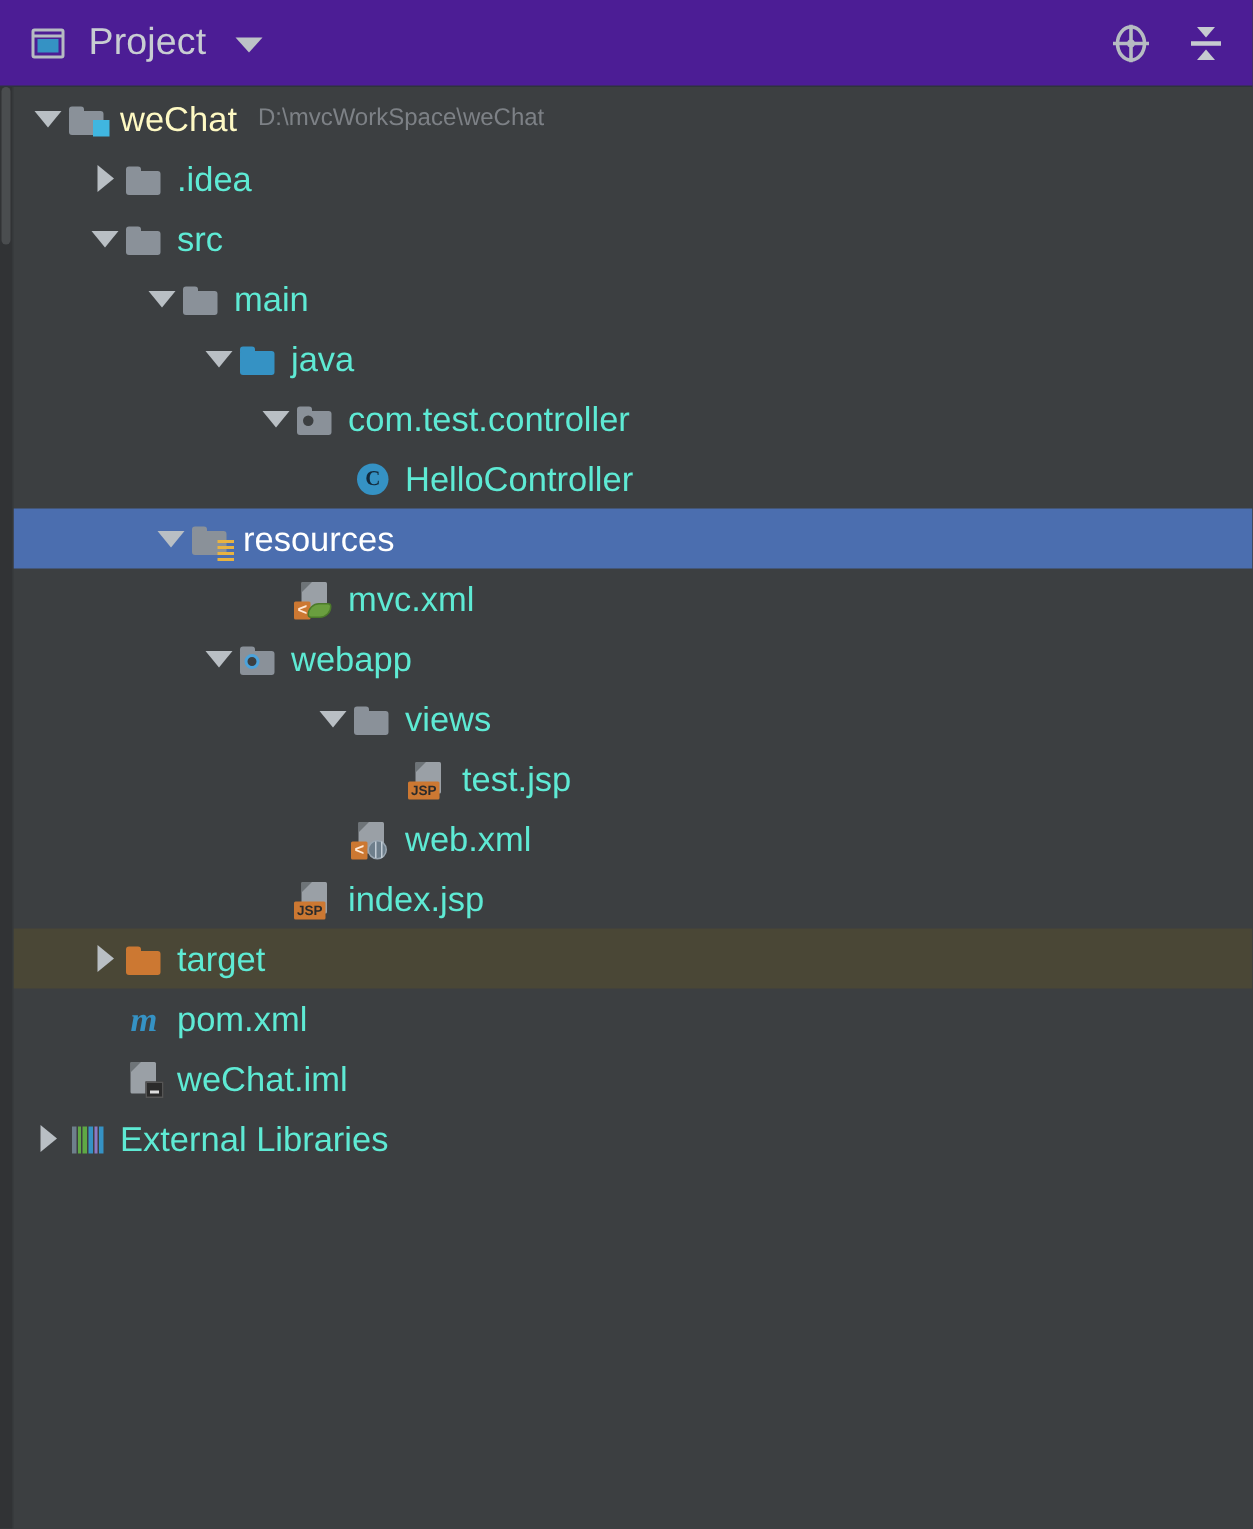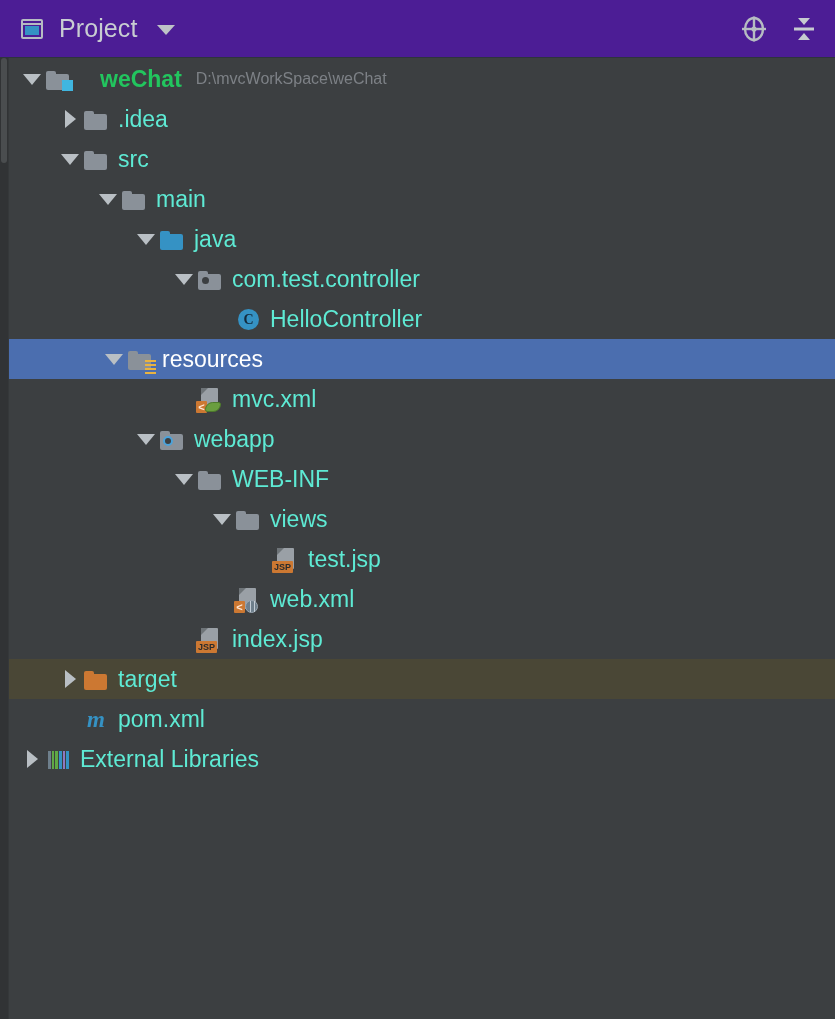--- a/index.html
+++ b/index.html
@@ -141,23 +141,22 @@
     position: relative;
     margin-right: 9px;
     display: inline-block;
   }
   .label {
     color: #5eead4;
     font-size: 23px;
     line-height: 26px;
   }
   .label.root {
-    color: #22c55e;
-    font-weight: bold;
-    margin-left: 20px;
+    color: #fef9c3;
+    font-weight: normal;
   }
   .label.sel { color: #FFFFFF; }
   .path-hint {
     color: #7D8186;
     font-size: 16px;
     margin-left: 14px;
     line-height: 26px;
   }
 
   
@@ -532,32 +531,20 @@
         </span>
         <span class="icon">
           <span class="fld">
             <span class="tab"></span>
             <span class="body"></span>
           </span>
           <span class="webapp-dot"></span>
         </span>
         <span class="label">webapp</span>
       </div>
-      <div class="row" style="padding-left: 162px;">
-        <span class="twisty">
-          <span class="tri-down"></span>
-        </span>
-        <span class="icon">
-          <span class="fld">
-            <span class="tab"></span>
-            <span class="body"></span>
-          </span>
-        </span>
-        <span class="label">WEB-INF</span>
-      </div>
       <div class="row" style="padding-left: 200px;">
         <span class="twisty">
           <span class="tri-down"></span>
         </span>
         <span class="icon">
           <span class="fld">
             <span class="tab"></span>
             <span class="body"></span>
           </span>
         </span>
@@ -599,20 +586,28 @@
           </span>
         </span>
         <span class="label">target</span>
       </div>
       <div class="row" style="padding-left: 48px;">
         <span class="twisty"></span>
         <span class="icon">
           <span class="maven-ico">m</span>
         </span>
         <span class="label">pom.xml</span>
+      </div>
+      <div class="row" style="padding-left: 48px;">
+        <span class="twisty"></span>
+        <span class="icon">
+          <span class="page"></span>
+          <span class="iml-badge"></span>
+        </span>
+        <span class="label">weChat.iml</span>
       </div>
       <div class="row" style="padding-left: 10px;">
         <span class="twisty">
           <span class="tri-right"></span>
         </span>
         <span class="icon">
           <span class="libs">
             <i style="background:#6E7F8C"></i>
             <i style="background:#5FA845"></i>
             <i style="background:#5FA845"></i>

